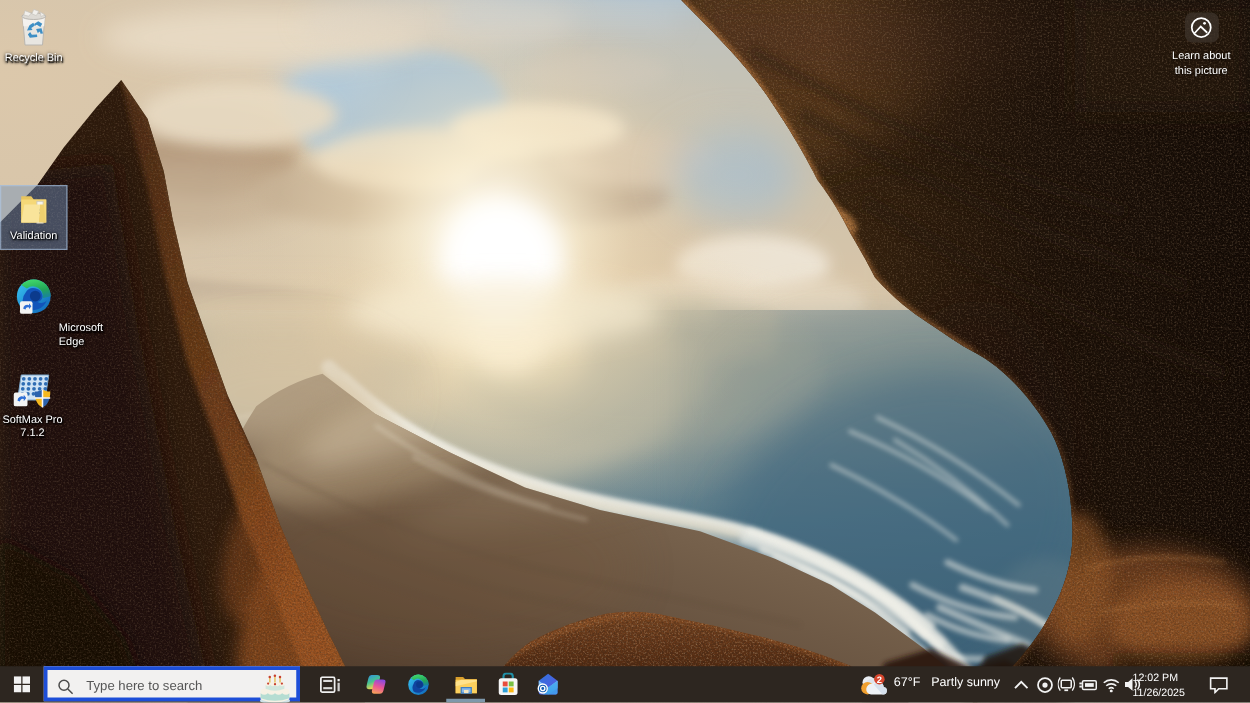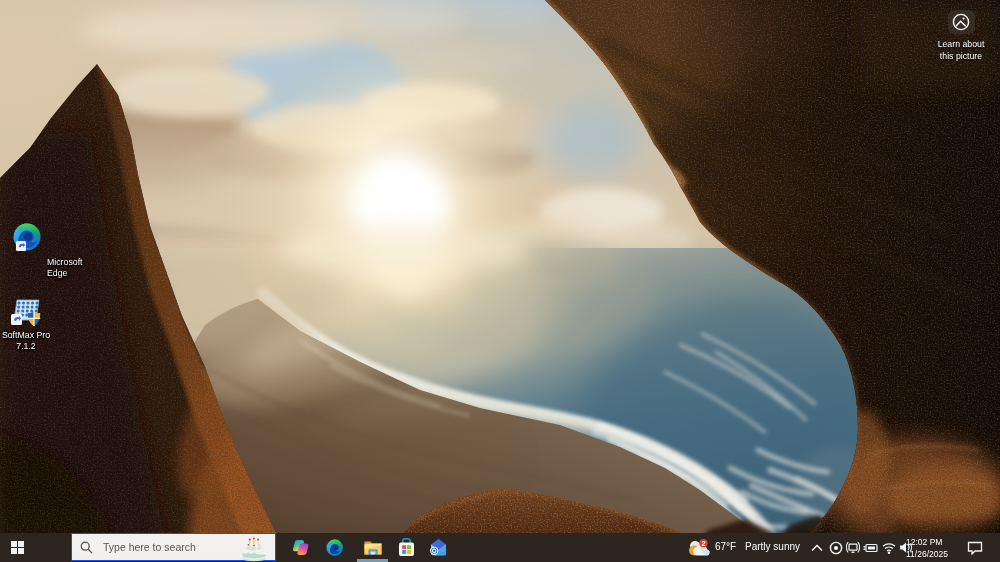--- a/index.html
+++ b/index.html
@@ -9,21 +9,21 @@
   .dico{position:absolute;text-align:center;color:#fff;}
   .dlabel{font-size:8.75px;line-height:11px;color:#fff;
     text-shadow:0 1px 2px rgba(0,0,0,.95),0 0 3px rgba(0,0,0,.8),1px 1px 1px rgba(0,0,0,.9);}
   #learn{position:absolute;left:920px;top:10px;width:82px;text-align:center;}
   #learnbox{margin:0 auto;width:27px;height:24px;border-radius:6px;
     background:rgba(62,53,45,.72);display:flex;align-items:center;justify-content:center;}
   #learntxt{margin-top:4px;font-size:8.75px;line-height:12px;color:#fff;
     text-shadow:0 1px 2px rgba(0,0,0,.8);}
   #bar{position:absolute;left:0;top:533px;width:1000px;height:29px;background:#2d2620;}
   #sbox{position:absolute;left:35px;top:0px;width:205px;height:28px;background:#f2f1f0;
-    border:1px solid #1d4ed8;box-sizing:border-box;margin-left:36px;}
+    border:3px solid #1d4ed8;box-sizing:border-box;}
   #stext{position:absolute;left:31px;top:7px;font-size:10.5px;color:#555;}
   .tray{position:absolute;color:#f2f2f2;}
   #clock{position:absolute;left:906px;top:4px;width:60px;text-align:left;
     font-size:8.5px;line-height:11.5px;color:#fff;}
   #wtxt{position:absolute;left:715px;top:8px;font-size:10px;color:#fff;}
   #wtxt2{position:absolute;left:745px;top:8px;font-size:10px;color:#fff;}
 </style>
 </head>
 <body>
 <div id="scene">
@@ -276,21 +276,48 @@
   <ellipse cx="915" cy="490" rx="92" ry="52" fill="#8d5026" opacity="0.75" filter="url(#b10)"></ellipse>
   <ellipse cx="945" cy="498" rx="58" ry="34" fill="#a25e2b" opacity="0.6" filter="url(#b6)"></ellipse>
   <ellipse cx="863" cy="462" rx="26" ry="52" fill="#965828" opacity="0.65" filter="url(#b6)"></ellipse>
   <path d="M870,455 Q920,440 980,450 M880,490 Q930,478 990,485" stroke="#b87840" stroke-width="3" fill="none" opacity="0.45" filter="url(#b2)"></path>
   <rect x="890" y="522" width="110" height="40" fill="#180d05" opacity="0.6" filter="url(#b6)"></rect>
   <rect x="500" y="0" width="500" height="562" filter="url(#spkD)" opacity="0.55"></rect>
   <rect x="500" y="0" width="500" height="562" filter="url(#spkL)" opacity="0.38"></rect>
 </g>
 </svg>
 
-
+<div class="dico" style="left:0px;top:7px;width:54px;">
+  <svg width="30" height="31" viewBox="0 0 30 31" style="display:block;margin:0 auto;">
+    <path d="M6,6 L24,6 L22,29 L8,29 Z" fill="#e8e6e1" stroke="#b9b6b0" stroke-width="0.8"></path>
+    <path d="M6,6 L24,6 L23.3,14 L6.7,14 Z" fill="#f4f2ee"></path>
+    <ellipse cx="15" cy="6" rx="9.5" ry="2.6" fill="#dddad4" stroke="#b9b6b0" stroke-width="0.8"></ellipse>
+    <path d="M8,1.5 L13,3.5 L11,6 L7,5 Z M15,0.5 L19,2 L17,5.5 L13.5,4 Z M20,2.5 L23.5,4.5 L21,6.5 Z" fill="#f1efeb" stroke="#c8c5bf" stroke-width="0.6"></path>
+    <g fill="#3e8fc5">
+      <path d="M15.2,12.2 l3.4,-2.3 3.2,2.1 -1.5,2.6 -2.9,-1.9 -1.2,0.8 Z"></path>
+      <path d="M11.6,13.1 l3,-2 1.3,2.2 -2.9,2 1,1.6 -4.4,0.4 Z"></path>
+      <path d="M16.9,16.2 l4.3,-0.6 1.2,4.2 -2,0.2 -0.5,-1.8 -1.7,1.1 Z"></path>
+      <path d="M12.1,18.6 l1.4,2.2 4.1,-0.3 0.2,2.1 -5.9,0.5 -1.6,-2.6 Z"></path>
+    </g>
+  </svg>
+  <div class="dlabel" style="margin-top:3px;">Recycle Bin</div>
+</div>
+
+<div class="dico" style="left:0px;top:148px;width:54px;height:52px;background:rgba(116,146,185,.48);border:1px solid rgba(175,200,230,.6);box-sizing:border-box;">
+  <svg width="30" height="31" viewBox="0 0 30 31" style="display:block;margin:3px auto 0;">
+    <path d="M5,5 L13,5 L15,7.5 L25,7.5 L25,26 L5,26 Z" fill="#e8c55e"></path>
+    <path d="M5,7.5 L25,7.5 L25,26 L5,26 Z" fill="#f5d878"></path>
+    <rect x="17.5" y="9" width="5" height="17.5" fill="#f6f4ec" stroke="#cac4b2" stroke-width="0.7"></rect>
+    <rect x="18.6" y="15" width="2.8" height="1.6" fill="#a9c3ad"></rect>
+    <rect x="18.6" y="17.6" width="2.8" height="1.6" fill="#87a9c0"></rect>
+    <path d="M5,26 L7.5,11.5 L20,11.5 L19,26 Z" fill="#f9e49a"></path>
+    <path d="M19,26 L20,11.5 L23,11.5 L24.5,26 Z" fill="#efd06e"></path>
+  </svg>
+  <div class="dlabel">Validation</div>
+</div>
 
 <div class="dico" style="left:0px;top:222px;width:54px;">
   <svg width="33" height="33" viewBox="0 0 33 33" style="display:block;margin:0 auto;">
     <defs>
       <linearGradient id="eg1" x1="0" y1="0" x2="1" y2="1">
         <stop offset="0" stop-color="#39c6f4"></stop>
             <stop offset="1" stop-color="#0d62b6"></stop>
       </linearGradient>
       <linearGradient id="eg2" x1="0" y1="0" x2="0.3" y2="1">
         <stop offset="0" stop-color="#46e06f"></stop>

